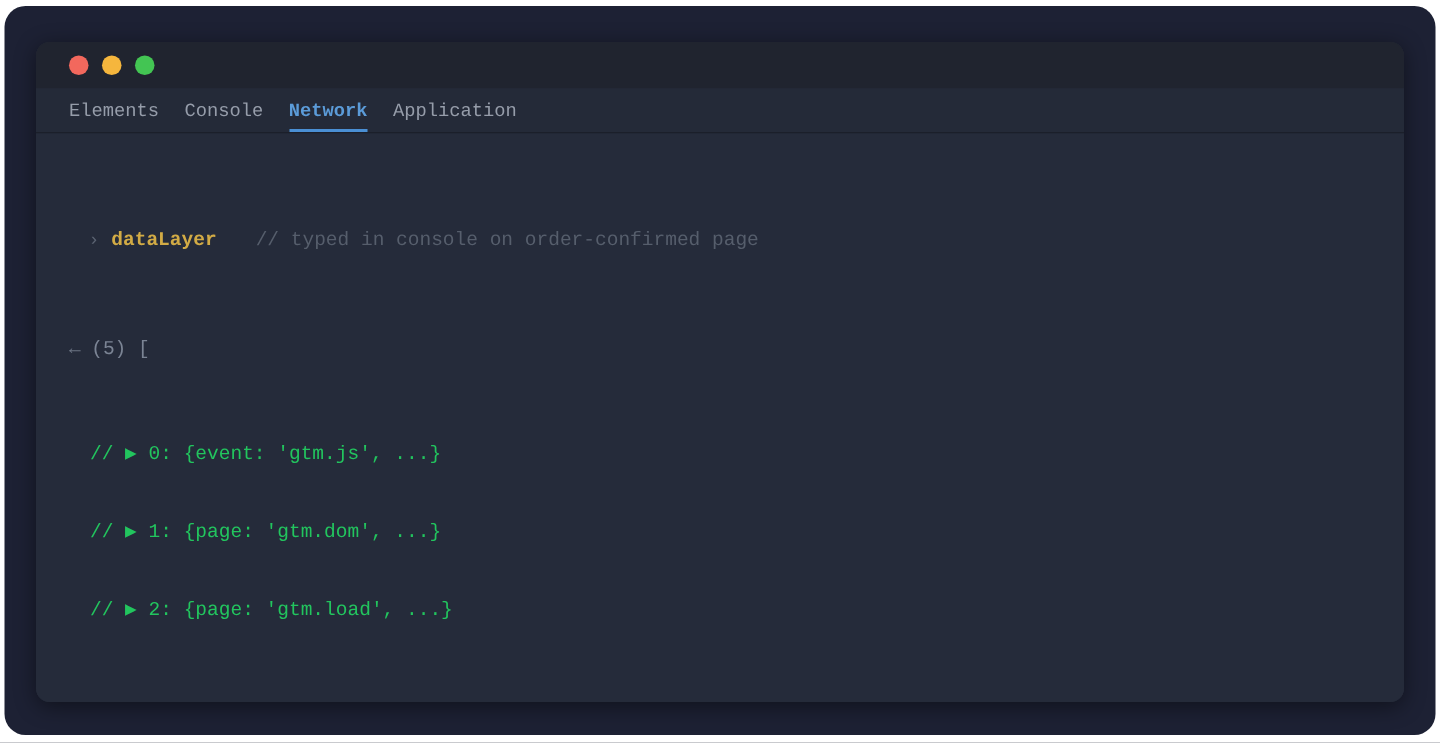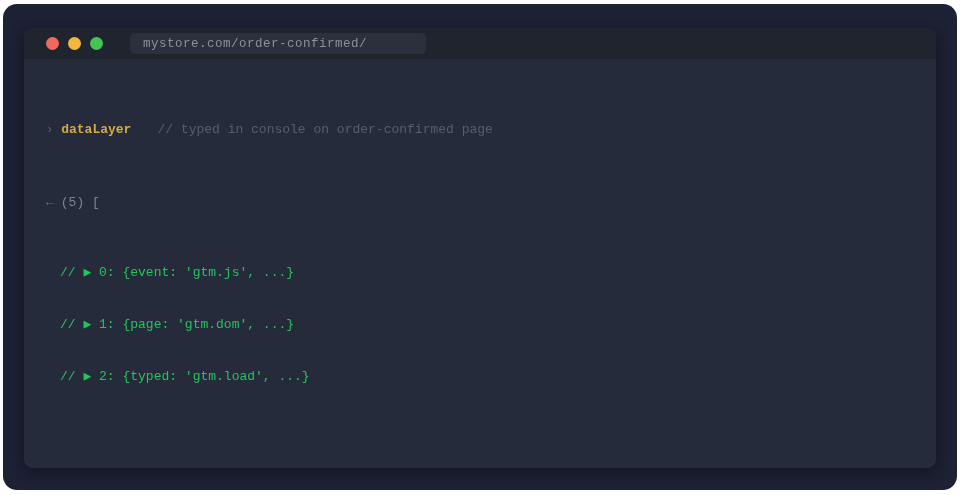--- a/index.html
+++ b/index.html
@@ -39,53 +39,64 @@
   }
   .tab { display: flex; align-items: center; color: #969daa; border-bottom: 2px solid transparent; padding-top: 2px; }
   .tab.active { color: #5b9bd8; font-weight: bold; border-bottom-color: #4a8fd4; }
 
   
   .console {
     flex: 1 1 auto; background: #252b3a; position: relative;
     padding: 14px 22px 0; font-size: 13px; white-space: pre;
   }
   .row { line-height: 20px; }
-  .prompt-row { margin: 2px 0 8px; }
+  .prompt-row { margin: 2px 13px 8px; }
   .prompt-chevron { color: #5b6372; font-size: 12px; margin-right: 8px; }
   .cmd { color: #d2ab45; font-weight: bold; }
   .cmd-comment { color: #565e6c; margin-left: 26px; }
   .open-row { color: #7b8494; margin-bottom: 4px; }
   .open-arrow { color: #6b7383; margin-right: 7px; }
   .collapsed-row { color: #22c55e; line-height: 22px; padding-left: 14px; }
 </style>
 </head>
 <body>
 
 <div class="frame">
   <div class="window">
 
     <div class="titlebar">
       <span class="dot" style="background:#f2685d"></span>
       <span class="dot" style="background:#f5b63d"></span>
       <span class="dot" style="background:#43c553"></span>
-      <div class="url-pill">
-        <span>mystore.com/order-confirmed/</span>
-      </div>
     </div>
 
+    <div class="tabbar">
+      <div class="tab">
+          <span>Elements</span>
+        </div>
+      <div class="tab">
+          <span>Console</span>
+        </div>
+      <div class="tab active">
+          <span>Network</span>
+        </div>
+      <div class="tab">
+          <span>Application</span>
+        </div>
+    </div>
 
     <div class="console">
 
       <div class="row prompt-row"><span class="prompt-chevron">›</span><span class="cmd">dataLayer</span><span class="cmd-comment">// typed in console on order-confirmed page</span></div>
 
       <div class="row open-row"><span class="open-arrow">←</span><span>(5) [</span></div>
 
       <div class="collapsed-row">// ▶ 0: {event: 'gtm.js', ...}</div>
       <div class="collapsed-row">// ▶ 1: {page: 'gtm.dom', ...}</div>
-      <div class="collapsed-row">// ▶ 2: {typed: 'gtm.load', ...}</div>
+      <div class="collapsed-row">// ▶ 2: {page: 'gtm.load', ...}</div>
 
       
       
 
       
       
 
       
 
     </div>

